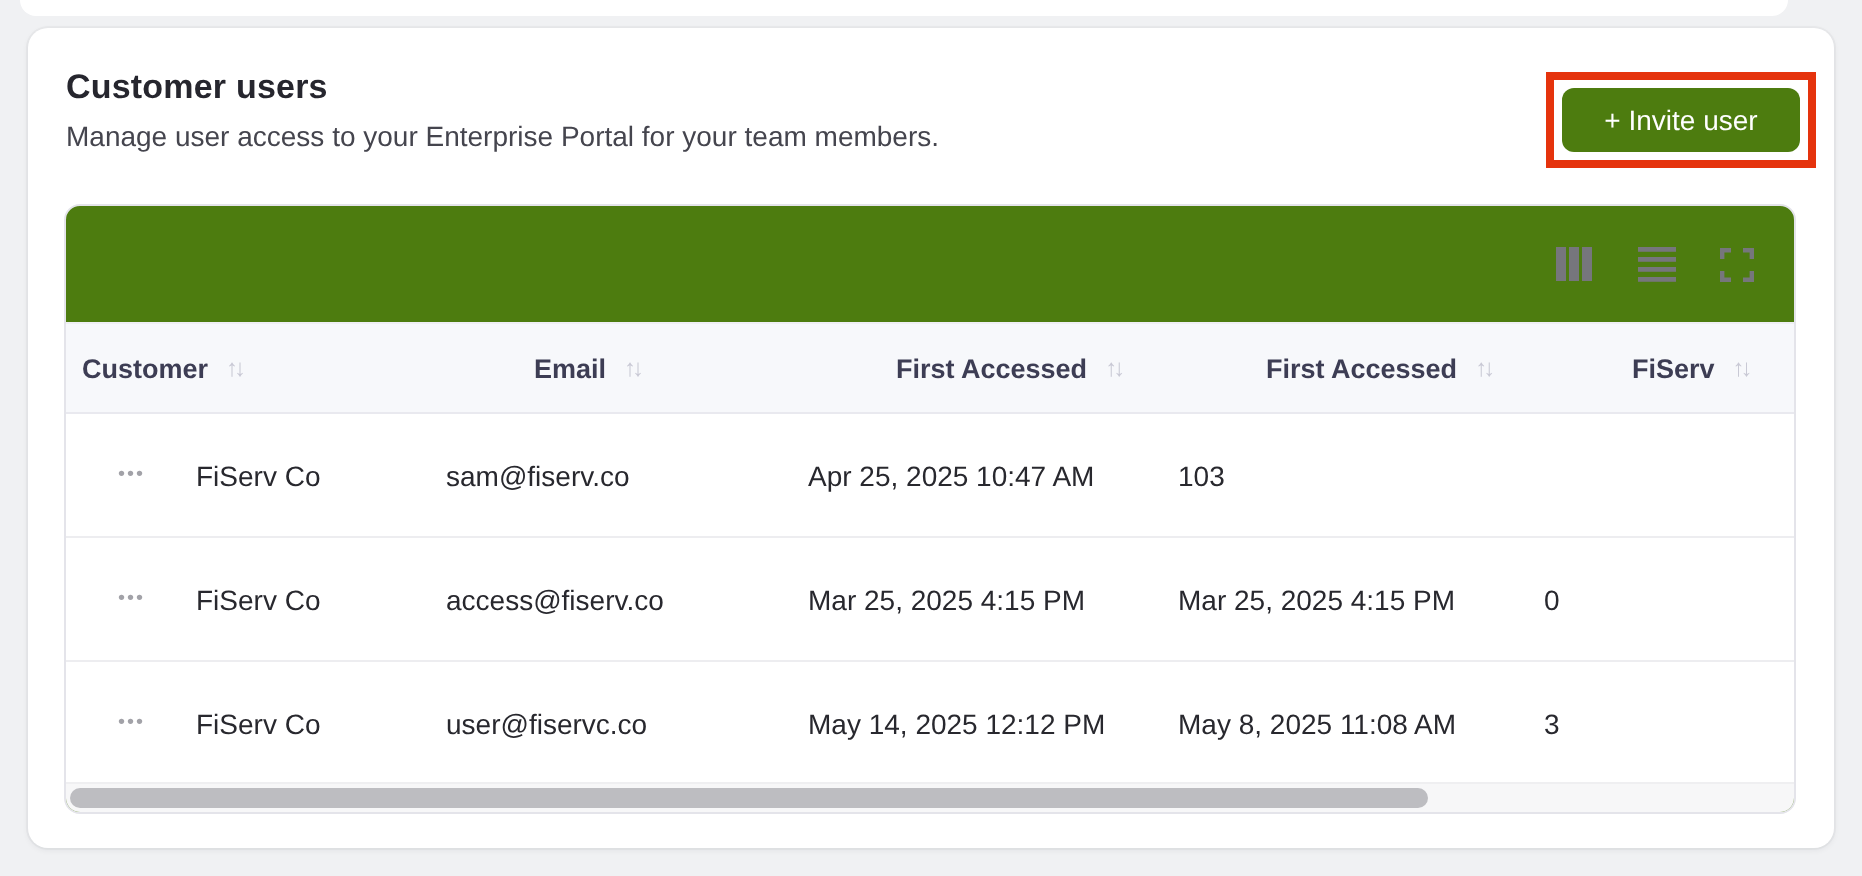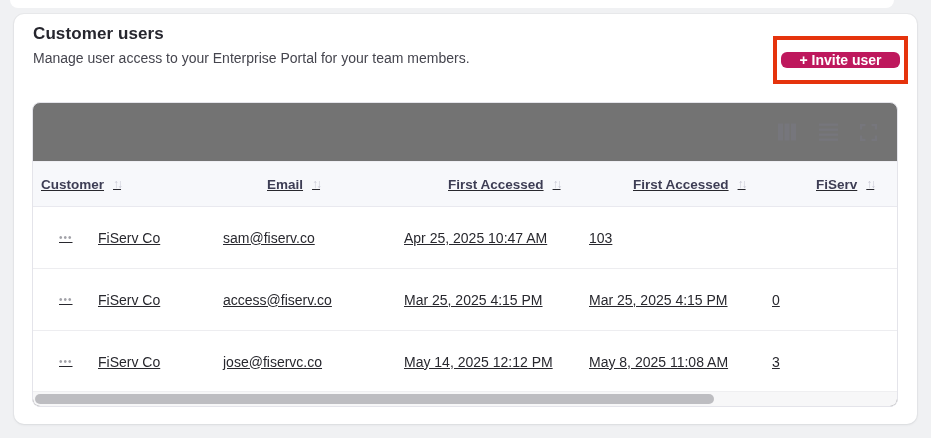--- a/index.html
+++ b/index.html
@@ -17,47 +17,46 @@
     background: #ffffff;
     border-radius: 0 0 8px 8px;
   }
   .panel {
     position: absolute; left: 14px; top: 14px;
     width: 903px; height: 410px;
     background: #ffffff;
     border-radius: 10px;
     box-shadow: 0 1px 3px rgba(16,24,40,.07), 0 0 0 1px rgba(16,24,40,.03);
   }
-  .panel-header { position: relative; height: 88px; padding: 10px 18px 0 19px; }
+  .panel-header { position: relative; height: 88px; padding: 20px 18px 0 19px; }
   .page-title { font-size: 17px; font-weight: 700; color: #26262e; letter-spacing: .1px; }
   .page-subtitle { font-size: 14px; color: #45454e; margin-top: 6px; }
   .red-annotation {
     position: absolute; top: 22px; left: 759px;
     width: 135px; height: 48px;
     border: 4px solid #e5330d;
     display: flex; align-items: center; justify-content: center;
   }
   .invite-btn {
-    width: 119px; height: 16px;
-    background: #be185d;
+    width: 119px; height: 32px;
+    background: #4d7c0f;
     color: #ffffff;
     border: none; border-radius: 6px;
     font-family: "Liberation Sans", sans-serif;
-    font-size: 14px; font-weight: 700;
+    font-size: 14px; font-weight: 400;
     cursor: pointer;
   }
   .table-card {
     margin-left: 18px;
     width: 866px; height: 305px;
     border: 1px solid #e4e4ea;
     border-radius: 8px;
-    background: #737373;
+    background: #4d7c0f;
     overflow: hidden;
     position: relative;
-    text-decoration: underline;
   }
   .toolbar {
     height: 58px;
     display: flex; align-items: center; justify-content: flex-end;
     gap: 22px; padding-right: 20px;
   }
   .icon-btn {
     background: none; border: none; cursor: pointer;
     display: flex; align-items: center; justify-content: center;
     padding: 0; height: 20px;
@@ -195,21 +194,21 @@
       <div class="td">Mar 25, 2025 4:15 PM</div>
       <div class="td">Mar 25, 2025 4:15 PM</div>
       <div class="td">0</div>
     </div>
 
     <div class="grid body-row">
       <div class="td cell-customer">
         <button class="row-menu">•••</button>
         <span class="customer-name">FiServ Co</span>
       </div>
-      <div class="td">jose@fiservc.co</div>
+      <div class="td">user@fiservc.co</div>
       <div class="td">May 14, 2025 12:12 PM</div>
       <div class="td">May 8, 2025 11:08 AM</div>
       <div class="td">3</div>
     </div>
 
     <div class="hscroll">
       <div class="hscroll-thumb"></div>
     </div>
   </div>
 </div>

